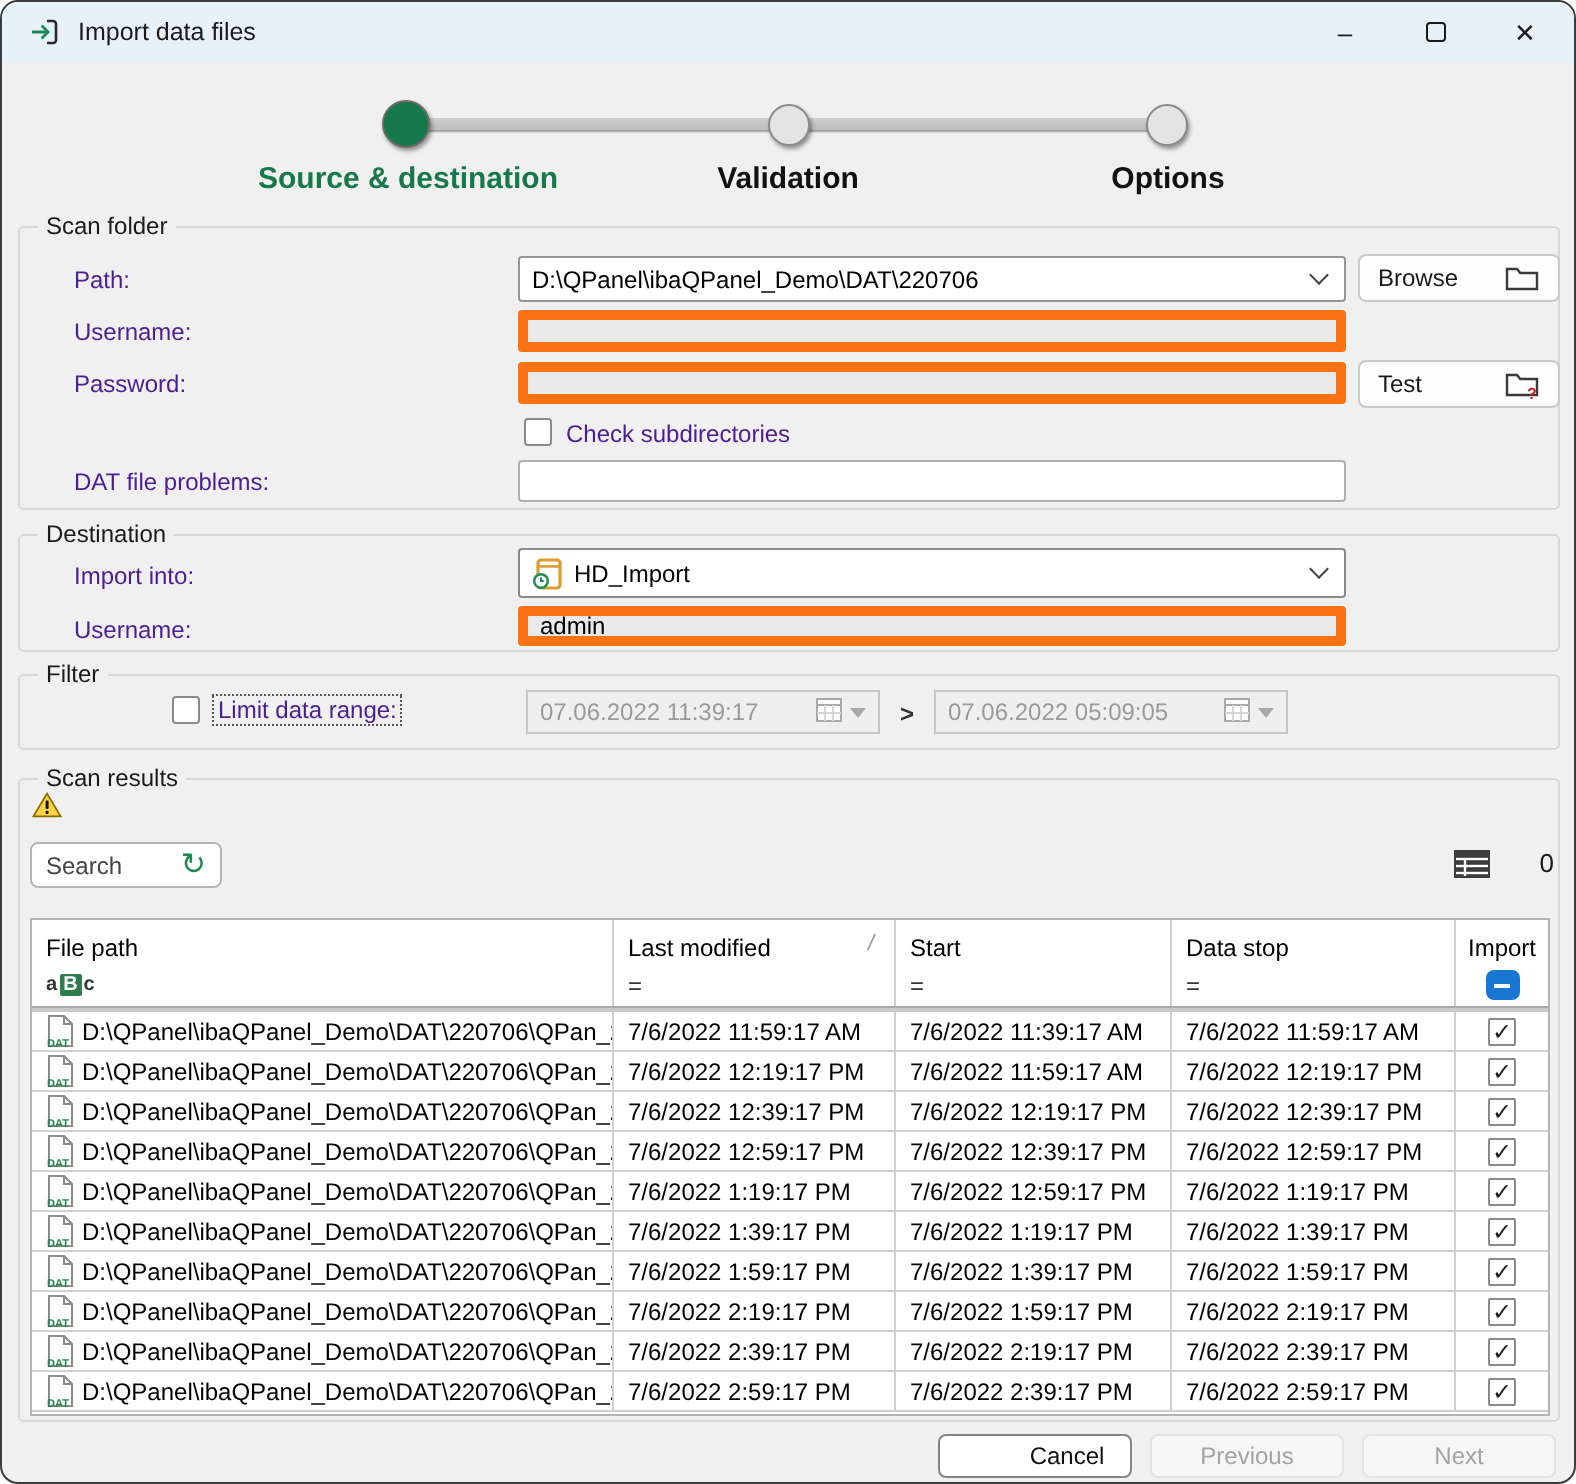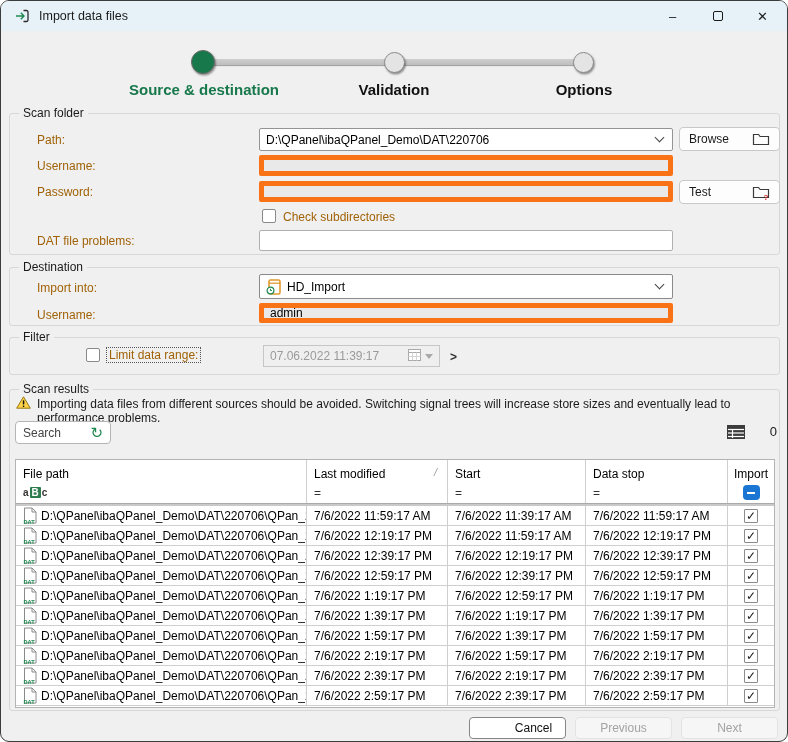--- a/index.html
+++ b/index.html
@@ -35,21 +35,21 @@
   .step-dot.idle1 { left:383px; top:51px; width:21px; height:21px; background:#e4e4e4; border:1px solid #8a8a8a; }
   .step-dot.idle2 { left:572px; top:51px; width:21px; height:21px; background:#e4e4e4; border:1px solid #8a8a8a; }
   .step-label { position:absolute; top:80px; font-size:15px; font-weight:bold; text-align:center; color:#111; }
   .step-label.s1 { left:98px; width:210px; color:#17784b; }
   .step-label.s2 { left:318px; width:150px; }
   .step-label.s3 { left:508px; width:150px; }
   
   .group { position:absolute; border:1px solid #d7d7d7; border-radius:3px; }
   .group-legend { position:absolute; font-size:12px; color:#1a1a1a; background:#f0f0f0; padding:0 4px; }
   
-  .flabel { position:absolute; font-size:12px; color:#a16207; }
+  .flabel { position:absolute; font-size:12px; color:#4c1d95; }
   .tinput { position:absolute; background:#fff; border:1px solid #b0b0b0; border-radius:2px;
             font-size:12px; color:#000; padding:0 6px; display:flex; align-items:center; }
   .tinput.disabled { background:#e9e9e9; border:5px solid #f97316; }
   .combo { position:absolute; background:#fff; border:1px solid #949494; border-radius:2px;
            display:flex; align-items:center; font-size:12px; padding:0 6px; }
   .combo .chev { position:absolute; right:9px; top:50%; margin-top:-6px;
            width:7px; height:7px; border-right:1.4px solid #444; border-bottom:1.4px solid #444;
            transform:rotate(45deg); }
   .btn { position:absolute; background:#fdfdfd; border:1px solid #c8c8c8; border-radius:4px;
          font-size:12px; color:#1a1a1a; display:flex; align-items:center; padding:0 9px; }
@@ -208,32 +208,46 @@
           <line x1="0.5" y1="3.5" x2="12.5" y2="3.5" stroke="#a9a9a9"></line>
           <line x1="4.5" y1="3.5" x2="4.5" y2="11.5" stroke="#d5d5d5"></line>
           <line x1="8.5" y1="3.5" x2="8.5" y2="11.5" stroke="#d5d5d5"></line>
           <line x1="0.5" y1="7.5" x2="12.5" y2="7.5" stroke="#d5d5d5"></line>
         </svg>
       </span>
       <span class="tri-down"></span>
     </span>
   </div>
   <span class="gt-sep" style="left:449px; top:349px;">&gt;</span>
+  <div class="datefld" style="left:466px; top:344px; width:177px; height:22px;">
+    <span>07.06.2022 05:09:05</span>
+    <span class="cal">
+      <span>
+        <svg width="13" height="12" viewBox="0 0 13 12">
+          <rect x="0.5" y="0.5" width="12" height="11" fill="#fff" stroke="#a9a9a9"></rect>
+          <line x1="0.5" y1="3.5" x2="12.5" y2="3.5" stroke="#a9a9a9"></line>
+          <line x1="4.5" y1="3.5" x2="4.5" y2="11.5" stroke="#d5d5d5"></line>
+          <line x1="8.5" y1="3.5" x2="8.5" y2="11.5" stroke="#d5d5d5"></line>
+          <line x1="0.5" y1="7.5" x2="12.5" y2="7.5" stroke="#d5d5d5"></line>
+        </svg>
+      </span>
+      <span class="tri-down"></span>
+    </span>
+  </div>
 
   <div class="group" style="left:8px; top:388px; width:771px; height:322px;"></div>
   <span class="group-legend" style="left:18px; top:381px;">Scan results</span>
 
   <span style="position:absolute; left:15px; top:395px; display:flex;">
     <svg width="15" height="13" viewBox="0 0 15 13">
       <path d="M7.5 0.8 L14.3 12.2 H0.7 Z" fill="#ffd24a" stroke="#8a6d00" stroke-width="0.9"></path>
       <rect x="6.8" y="4.3" width="1.5" height="4.2" rx="0.6" fill="#111"></rect>
       <rect x="6.8" y="9.4" width="1.5" height="1.6" rx="0.6" fill="#111"></rect>
     </svg>
   </span>
-  <span class="warn-text" style="left:36px; top:396px; width:740px;">Importing data files from different sources should be avoided. Switching signal trees will increase store sizes and eventually lead to performance problems.</span>
 
   <div class="search-box">
     <span>Search</span>
     <span class="refresh">↻</span>
   </div>
 
   <span style="position:absolute; left:726px; top:424px; display:flex;">
     <svg width="18" height="14" viewBox="0 0 18 14">
       <rect x="0.5" y="0.5" width="17" height="13" fill="#3c3c3c" stroke="#3c3c3c"></rect>
       <line x1="1" y1="4.5" x2="17" y2="4.5" stroke="#fff" stroke-width="1.2"></line>

